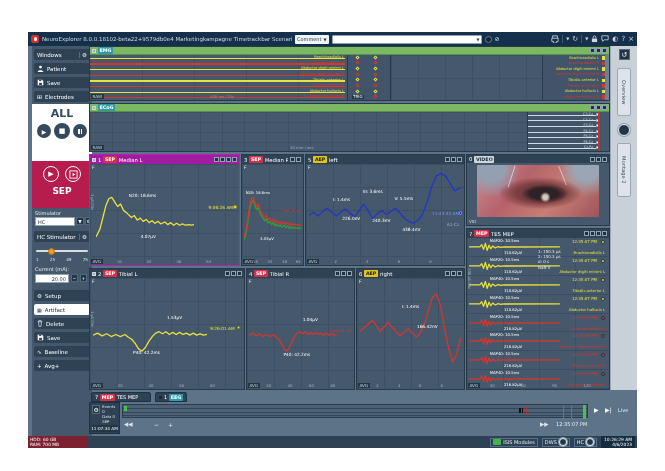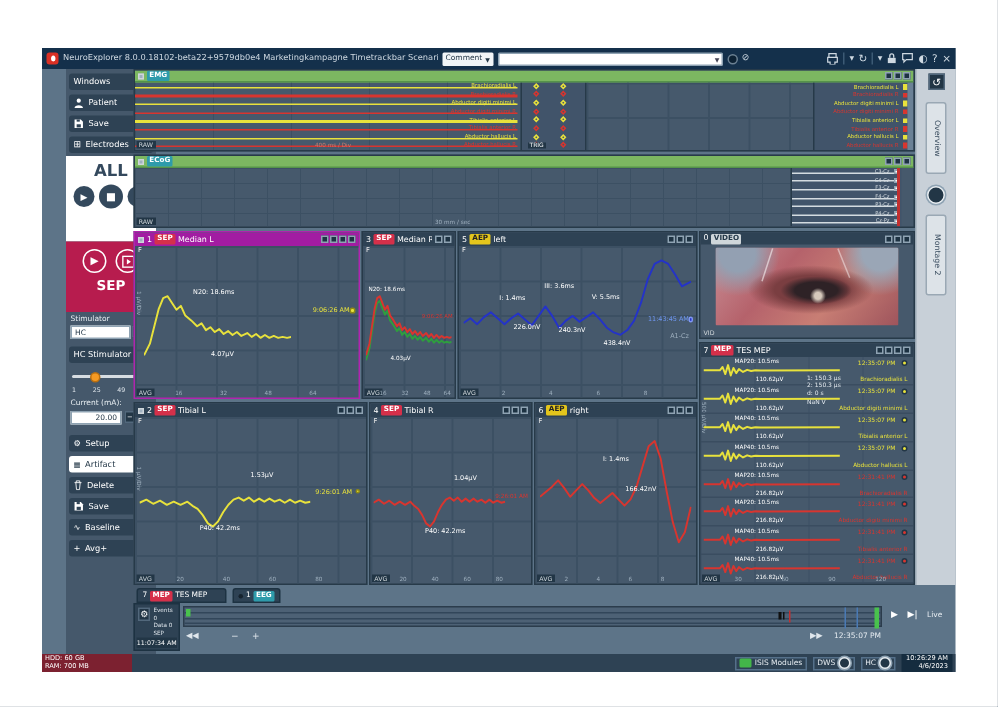--- a/index.html
+++ b/index.html
@@ -12,21 +12,21 @@
 .appicon{width:8px;height:8px;background:#d93025;border-radius:2px;flex:0 0 auto;position:relative}
 .appicon:after{content:"";position:absolute;left:2.5px;top:2px;width:3px;height:4px;background:#fff;border-radius:50% 50% 50% 50%/60% 60% 40% 40%}
 .ttext{overflow:hidden;text-overflow:clip;max-width:250px}
 .chip{background:#f2f5f7;color:#223646;border-radius:1px;font-size:5px;padding:0 2px;height:9px;display:flex;align-items:center;gap:2px}
 .cominput{width:150px;height:9px;background:#fff;border:1px solid #8fa3b3;border-radius:1px;font-size:5px;color:#223646;padding:0 8px 0 2px;position:relative}
 .cominput .dd{position:absolute;right:1px;top:1px;font-size:4px;color:#445}
 .circbtn{width:7px;height:7px;border-radius:50%;background:#0d2234;border:1px solid #6c8193}
 .tico{color:#cfd9e2;font-size:7px;line-height:1;display:flex;align-items:center}
 .tsep{width:1px;height:8px;background:#3c5a75}
 
-.sidebar{position:absolute;left:16px;top:14px;width:60px;height:390px;background:#45586b}
+.sidebar{position:absolute;left:4px;top:14px;width:60px;height:390px;background:#45586b}
 .sbtn{position:absolute;left:2px;width:56px;height:11px;background:#2e4254;border-radius:2px;color:#fff;font-size:5.5px;display:flex;align-items:center;gap:3px;padding:0 3px;white-space:nowrap}
 .sbtn .gear{margin-left:auto;border-left:1px solid #526b80;padding-left:2px}
 .whitepanel{position:absolute;left:0;width:60px;background:#fff}
 .circ{border-radius:50%;background:#34495d;color:#fff;display:flex;align-items:center;justify-content:center}
 .sepPanel{position:absolute;left:0;width:60px;background:#b71c4e;color:#fff}
 .ocirc{border-radius:50%;border:1.5px solid #fff;color:#fff;display:flex;align-items:center;justify-content:center;background:transparent}
 .slab{position:absolute;color:#e8eef2;font-size:5px;white-space:nowrap}
 .sinput{position:absolute;background:#fff;border:1px solid #8fa3b3;color:#223646;font-size:5px;display:flex;align-items:center;padding:0 2px}
 .sq{width:8px;height:8px;background:#223646;color:#fff;font-size:4.5px;display:flex;align-items:center;justify-content:center;border:1px solid #52687c}
 .hddbox{position:absolute;left:0;top:404px;width:60px;height:12px;background:#7c2130;color:#fff;font-size:4.4px;line-height:1.25;padding:0.5px 2px;white-space:nowrap}

